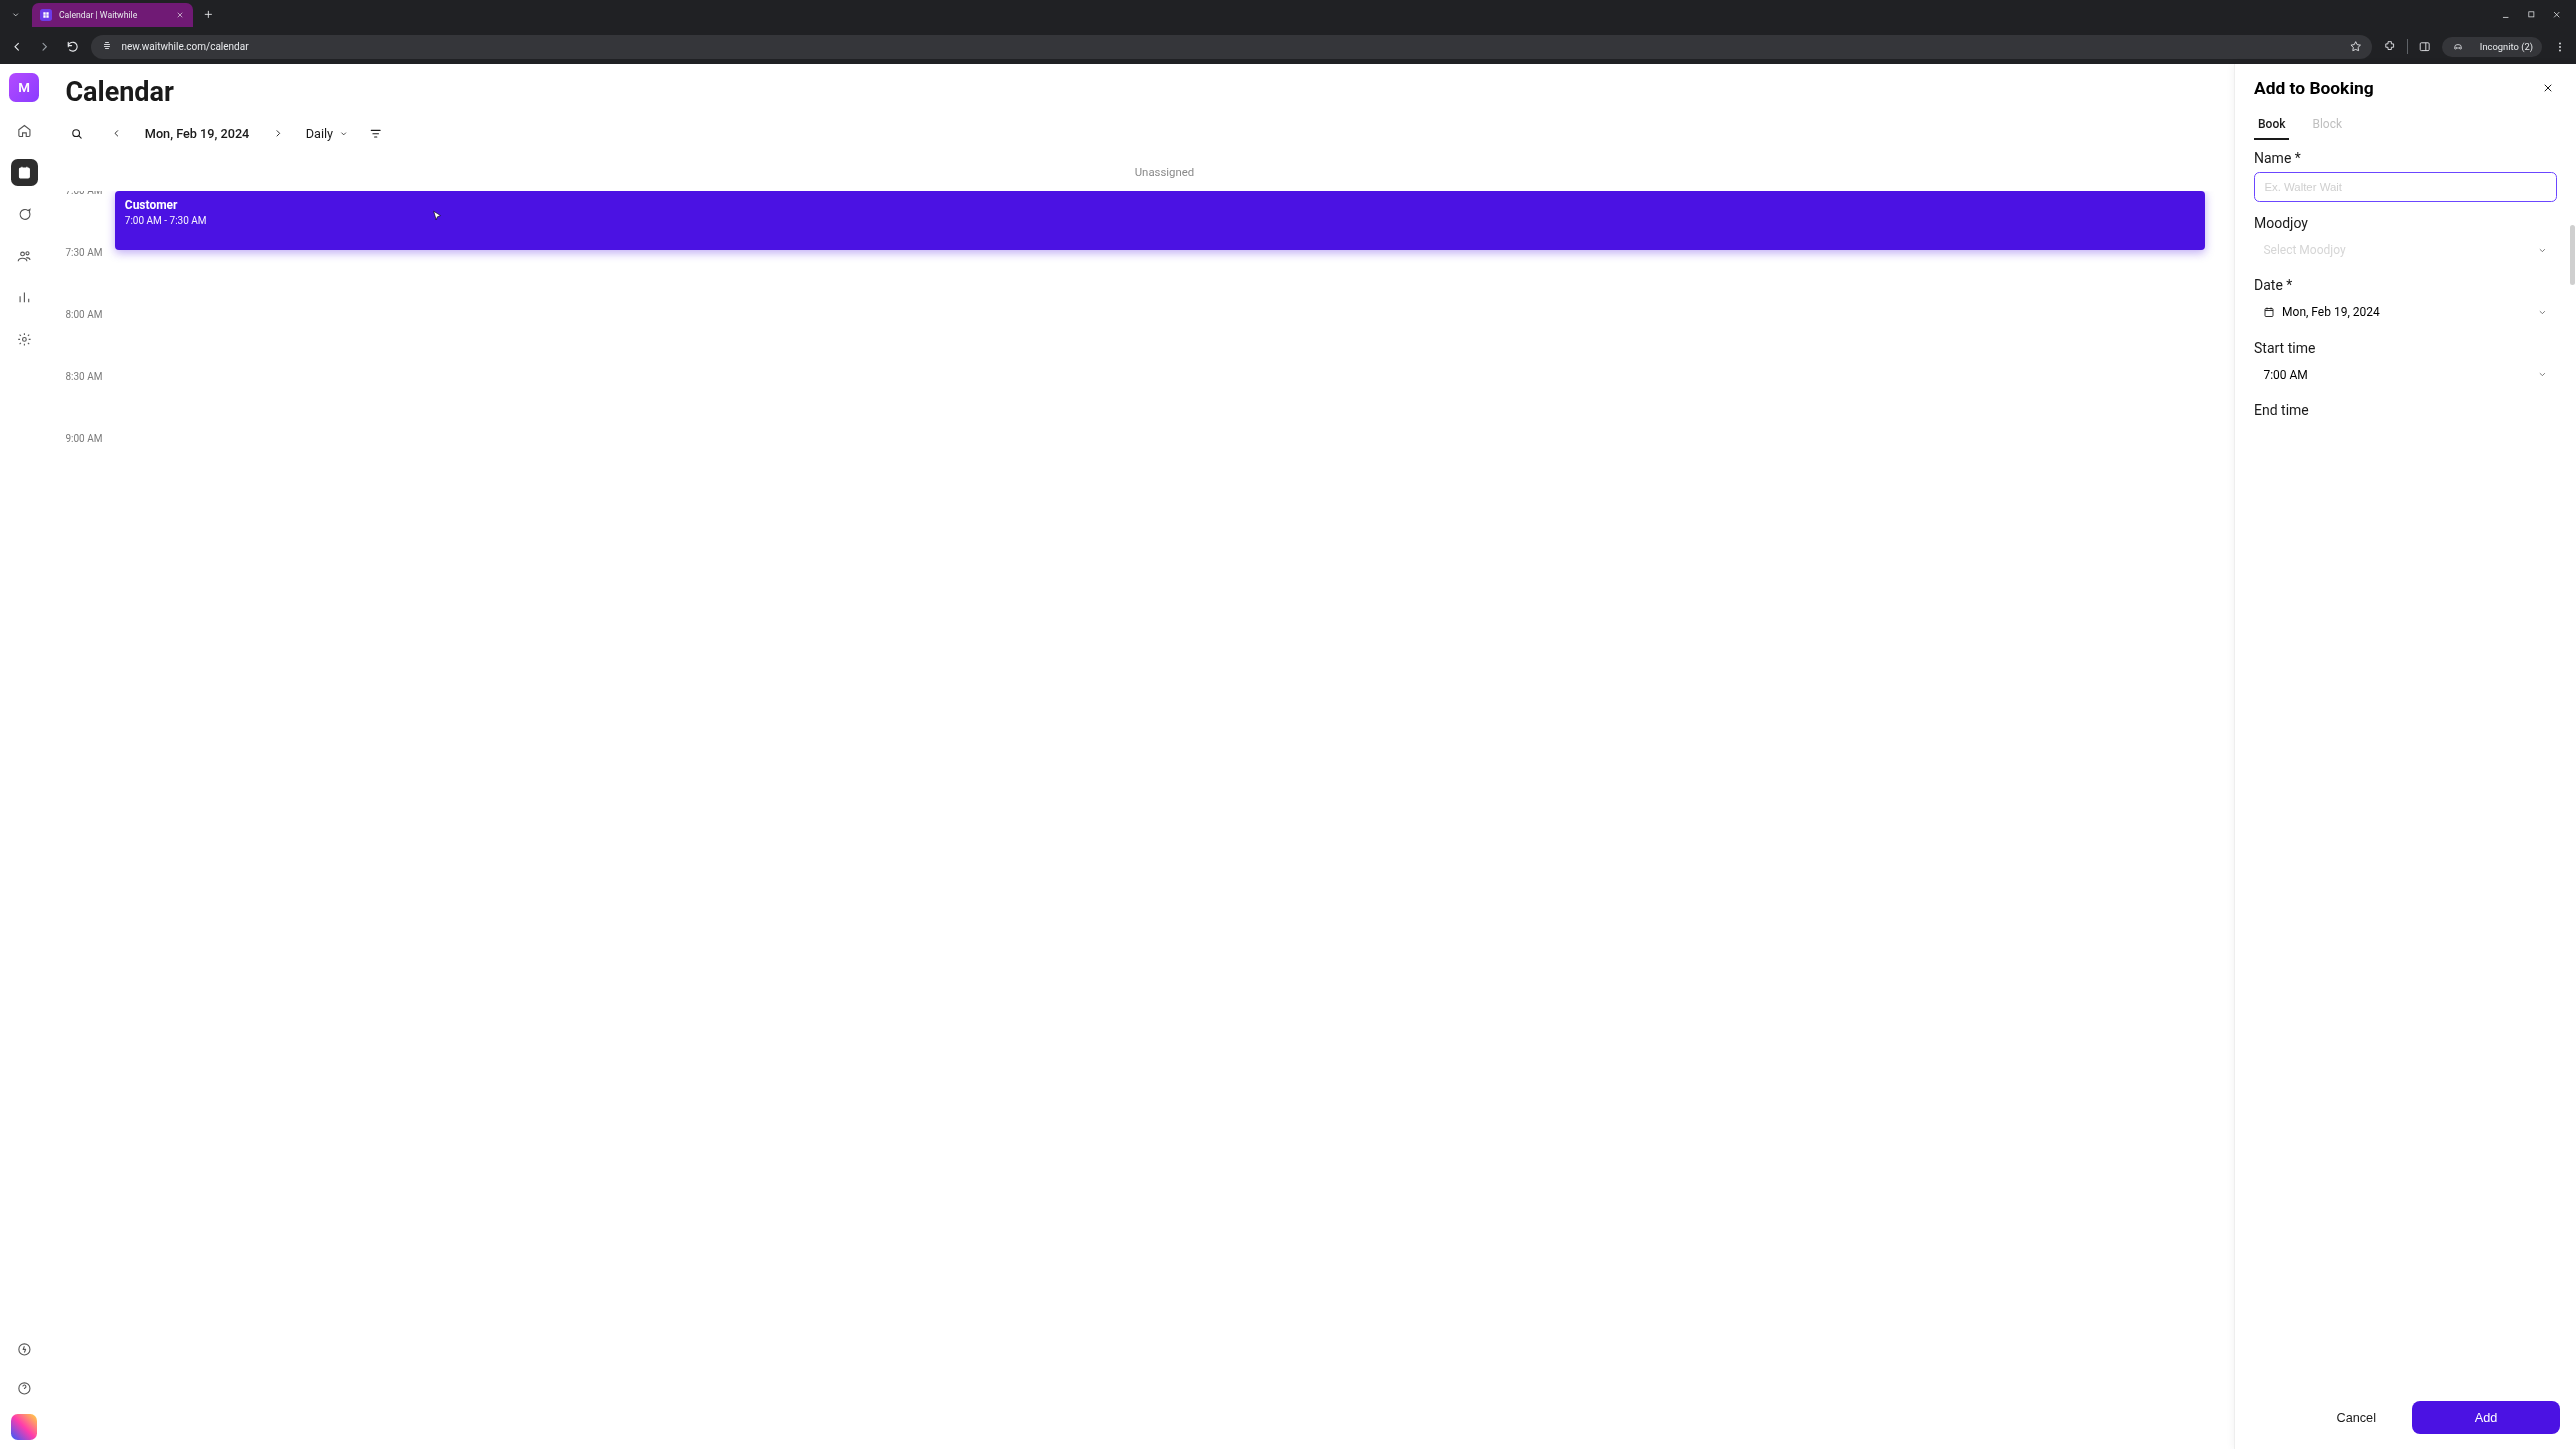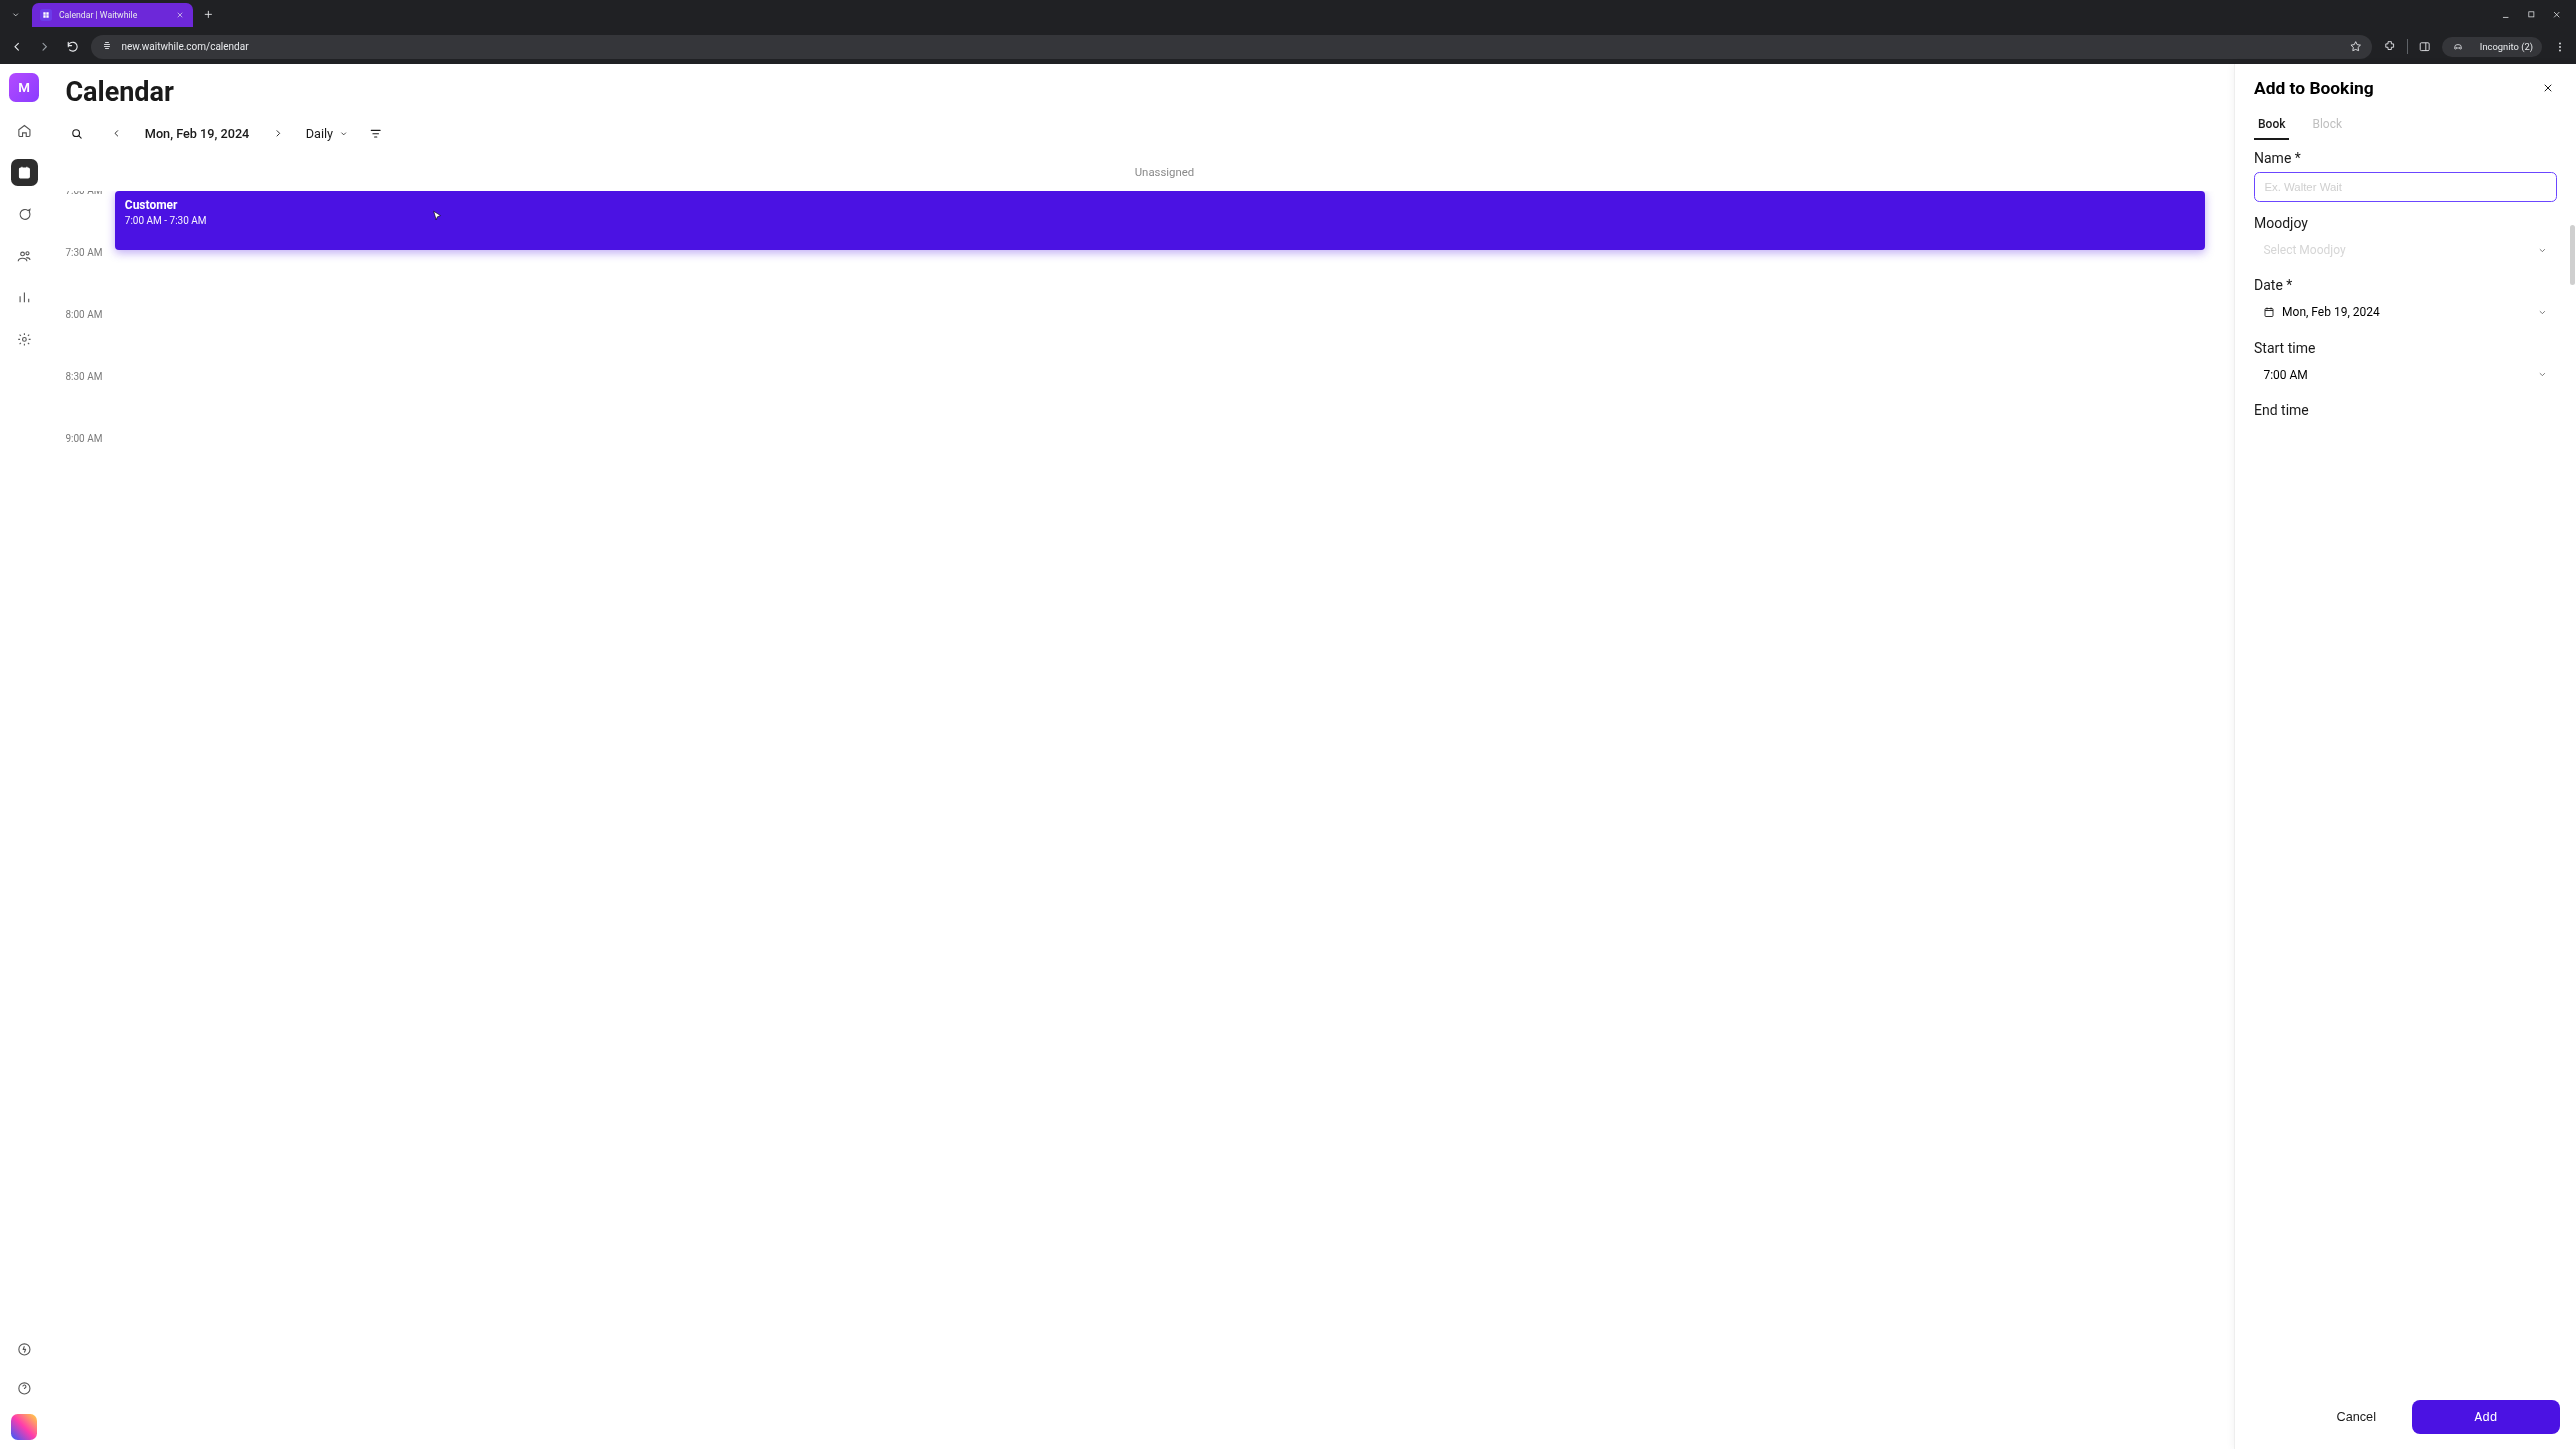--- a/index.html
+++ b/index.html
@@ -3,21 +3,21 @@
 <meta charset="utf-8">
 <style>
   * { box-sizing: border-box; margin: 0; padding: 0; }
   html, body { width: 100%; height: 100%; font-family: -apple-system, BlinkMacSystemFont, "Segoe UI", Roboto, sans-serif; }
   body { display: flex; flex-direction: column; background: #fff; }
 
   
   .browser-chrome { background: #202124; color: #e8eaed; display: flex; flex-direction: column; }
   .tab-strip { display: flex; align-items: center; height: 29.5px; padding: 0 5.4px; gap: 5.4px; }
   .tab-dropdown { width: 21.5px; height: 21.5px; display:flex; align-items:center; justify-content:center; border-radius:4px;}
-  .tab { display: flex; align-items: center; gap: 6.7px; background: #6d28d9; border-radius: 6.7px 6.7px 0 0; padding: 5.4px 8px; height: 24px; min-width: 161px; }
+  .tab { display: flex; align-items: center; gap: 6.7px; background: #701a75; border-radius: 6.7px 6.7px 0 0; padding: 5.4px 8px; height: 24px; min-width: 161px; }
   .tab .favicon { width: 12px; height: 12px; background: #6c3ce9; border-radius: 2.7px; display:flex; align-items:center; justify-content:center; }
   .tab .favicon svg { width: 8px; height: 8px; fill: #fff; }
   .tab .title { font-size: 8.7px; color: #e8eaed; flex:1; }
   .tab .close { width:10.7px; height:10.7px; display:flex; align-items:center; justify-content:center; }
   .new-tab { width: 19px; height: 19px; display:flex; align-items:center; justify-content:center; }
   .tab-strip-spacer { flex: 1; }
   .window-controls { display:flex; gap: 13.4px; padding-right: 8px; }
   .window-controls span { width:12px; height:12px; display:flex; align-items:center; justify-content:center; }
 
   .toolbar { display: flex; align-items: center; height: 34px; padding: 0 6.7px; gap: 8px; background: #202124; }
@@ -85,21 +85,21 @@
   .plain-input { width:100%; border:0.7px solid transparent; border-radius:5.4px; padding: 6.7px 9.4px; font-size:11.4px; outline:none; display:flex; align-items:center; gap:8px; color:#1a1a1a; }
   .plain-input .placeholder { color:#d0d0d0; }
   .select-row { display:flex; align-items:center; justify-content:space-between; padding: 6.7px 9.4px; border-radius:5.4px; font-size:12px; }
   .select-row .placeholder { color:#d6d6d6; }
   .select-row .chev { color:#6a6a6a; }
   .flag { font-size:12px; }
 
   .panel-footer { display:flex; gap: 12px; padding: 12px 16px 14.8px 16px; align-items:center; justify-content:flex-end; border-top: 0; }
   .btn { border:none; border-radius: 8px; padding: 9.4px 24px; font-size:12.7px; cursor:pointer; }
   .btn.secondary { background:transparent; color:#1a1a1a; }
-  .btn.primary { background:#4b12e3; color:#fff; min-width: 148px; font-family: Liberation Mono, monospace; }
+  .btn.primary { background:#4b12e3; color:#fff; min-width: 148px; }
 
   
   .outer-scrollbar { position:absolute; right:0; top:161px; width:6.7px; height: 322px; }
   .outer-scrollbar .thumb { width:5.4px; height:60px; background:#cfcfcf; border-radius:2.7px; margin-left:0.7px; }
 
   svg { display:block; }
 </style>
 </head>
 <body>
 

